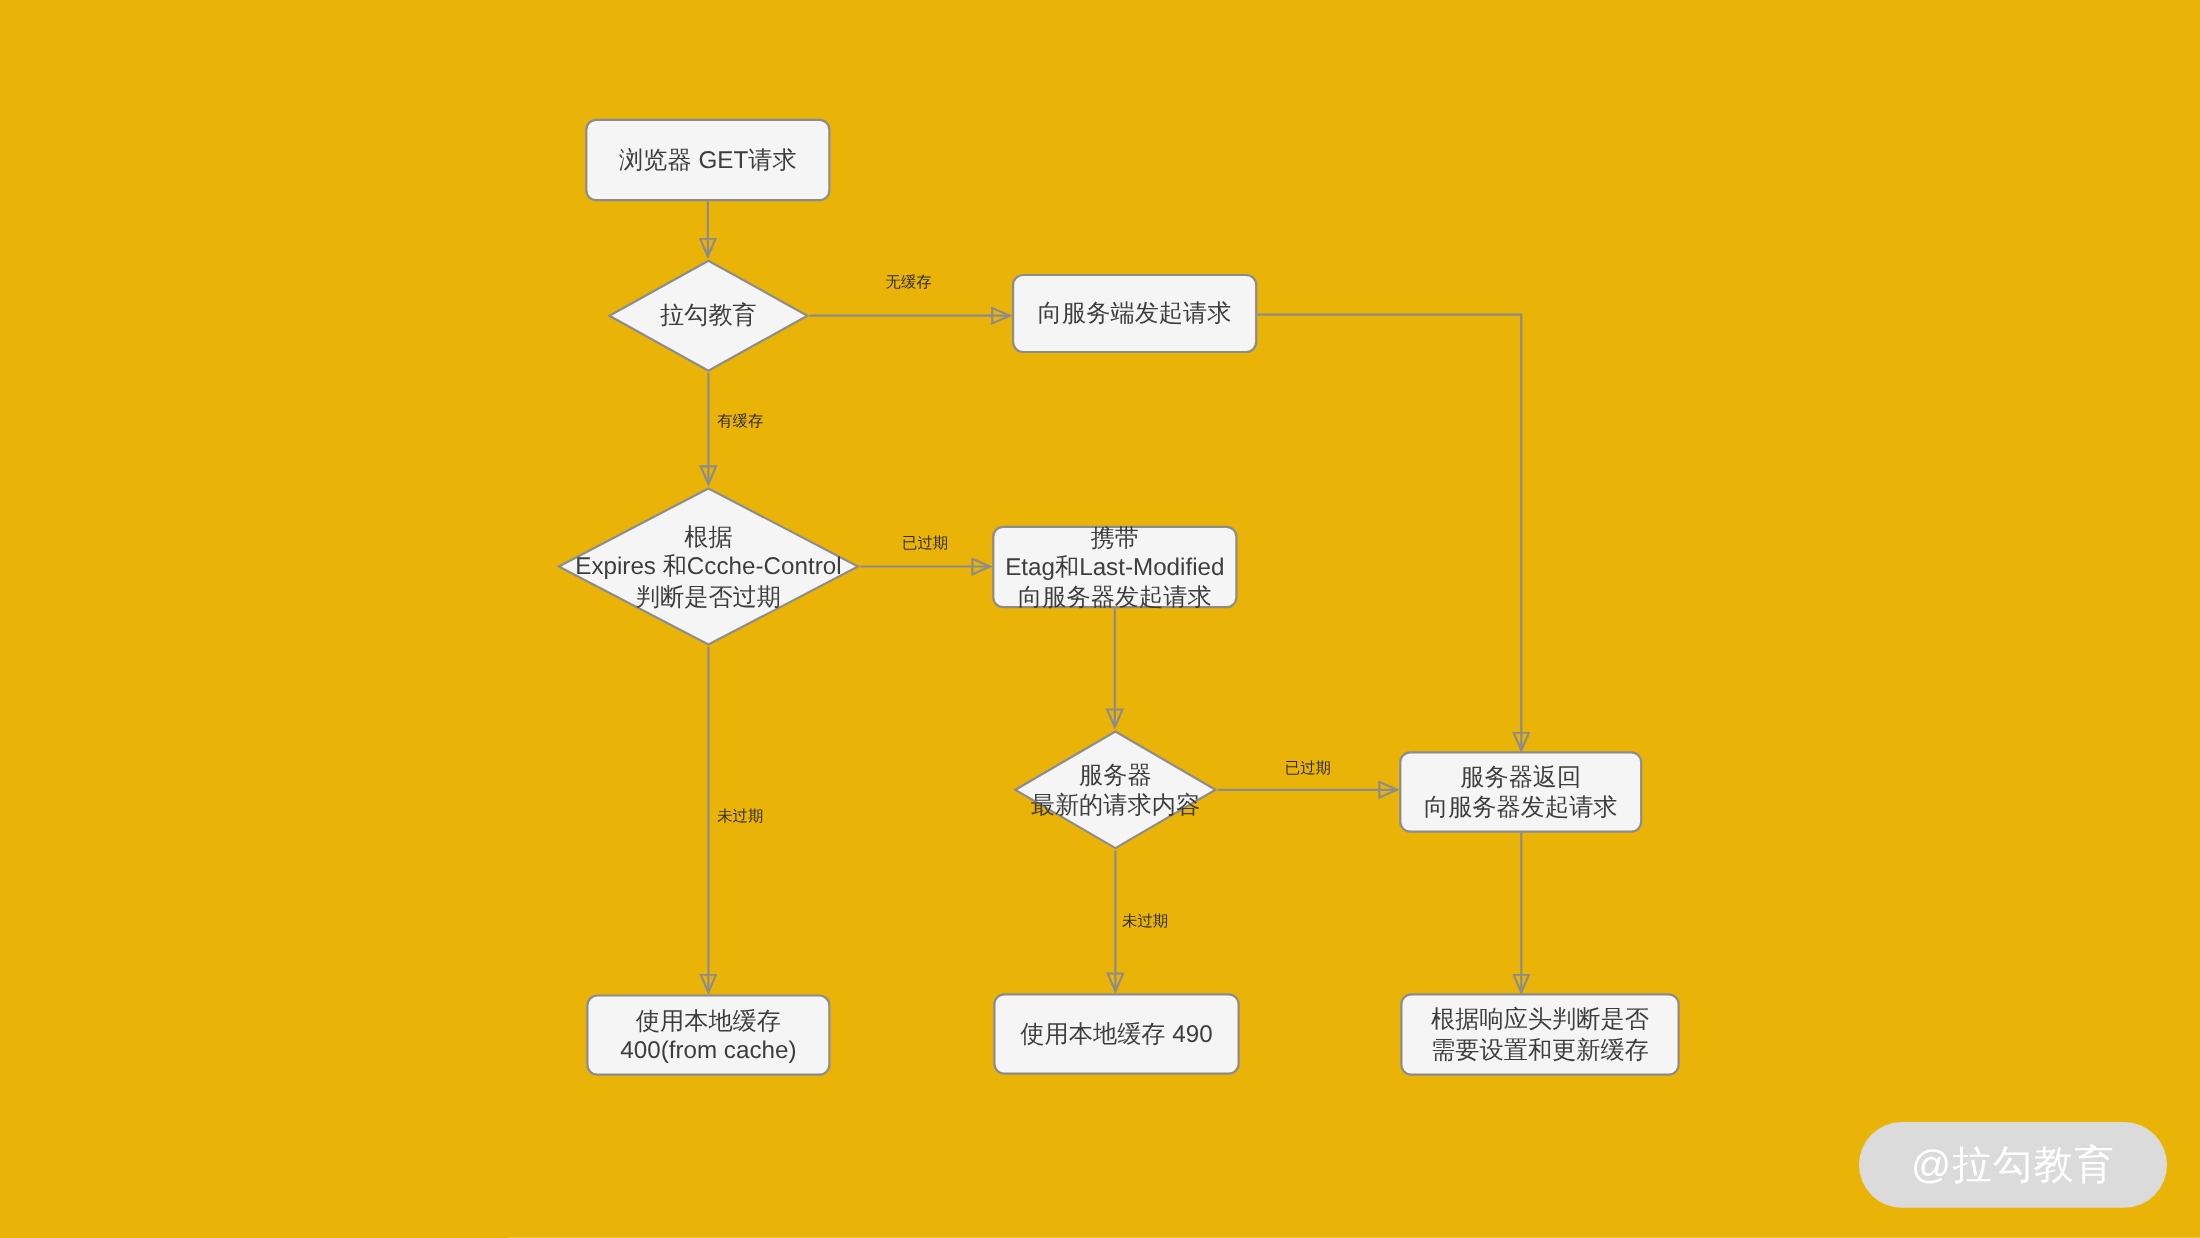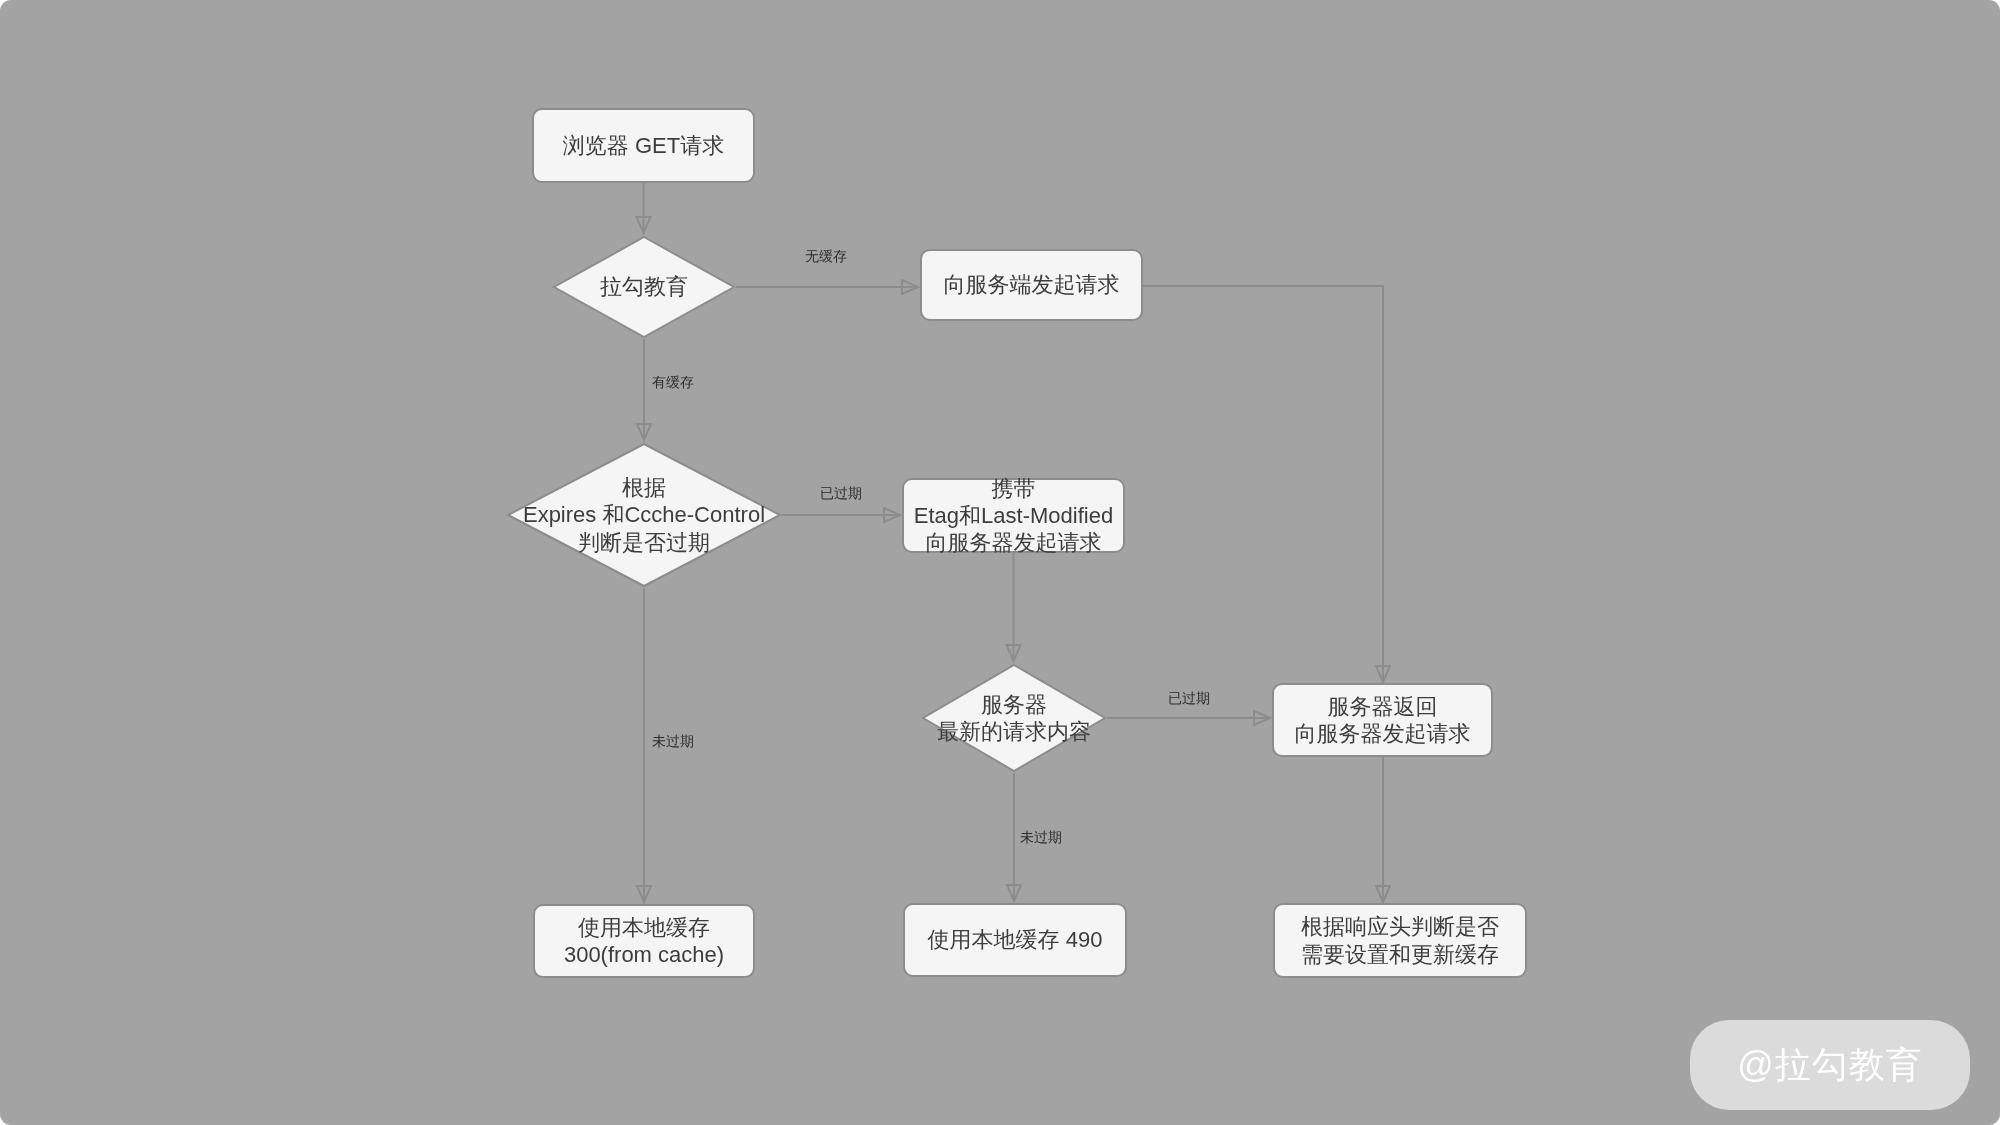--- a/index.html
+++ b/index.html
@@ -3,23 +3,22 @@
 <meta charset="utf-8">
 <style>
   html,body{margin:0;padding:0;}
   body{
     font-family:"Liberation Sans","DejaVu Sans",sans-serif;
     background:#fdfdfd;
   }
   .canvas{
     position:relative;
     width:2000px;height:1125px;
-    background:#a3a3a3;
+    background:#eab308;
     overflow:hidden;
-    border-radius:11px;
   }
   .edges{position:absolute;left:0;top:0;}
   .edges path{fill:none;stroke:#8c8c8c;stroke-width:2;}
   .node{
     position:absolute;
     display:flex;align-items:center;justify-content:center;
     text-align:center;
     box-sizing:border-box;
   }
   .box{
@@ -39,21 +38,21 @@
   }
   .edge-label{
     position:absolute;
     font-size:14px;
     color:#2b2b2b;
     white-space:nowrap;
   }
   .edge-label.centered{transform:translateX(-50%);}
   .watermark{
     position:absolute;
-    left:1690px;top:1020px;width:280px;height:90px;
+    left:1690px;top:1020px;width:280px;height:78px;
     background:#dbdbdb;
     border-radius:39px;
     display:flex;align-items:center;justify-content:center;
     color:#ffffff;
     font-size:36px;
     letter-spacing:1px;
   }
 </style>
 </head>
 <body>
@@ -119,21 +118,21 @@
 最新的请求内容</span>
   </div>
 
   <div class="node box" style="left:1272px;top:683px;width:221px;height:74px">
     <span class="node-label">服务器返回
 向服务器发起请求</span>
   </div>
 
   <div class="node box" style="left:533px;top:904px;width:222px;height:74px">
     <span class="node-label">使用本地缓存
-300(from cache)</span>
+400(from cache)</span>
   </div>
 
   <div class="node box" style="left:903px;top:903px;width:224px;height:74px">
     <span class="node-label">使用本地缓存 490</span>
   </div>
 
   <div class="node box" style="left:1273px;top:903px;width:254px;height:75px">
     <span class="node-label">根据响应头判断是否
 需要设置和更新缓存</span>
   </div>

